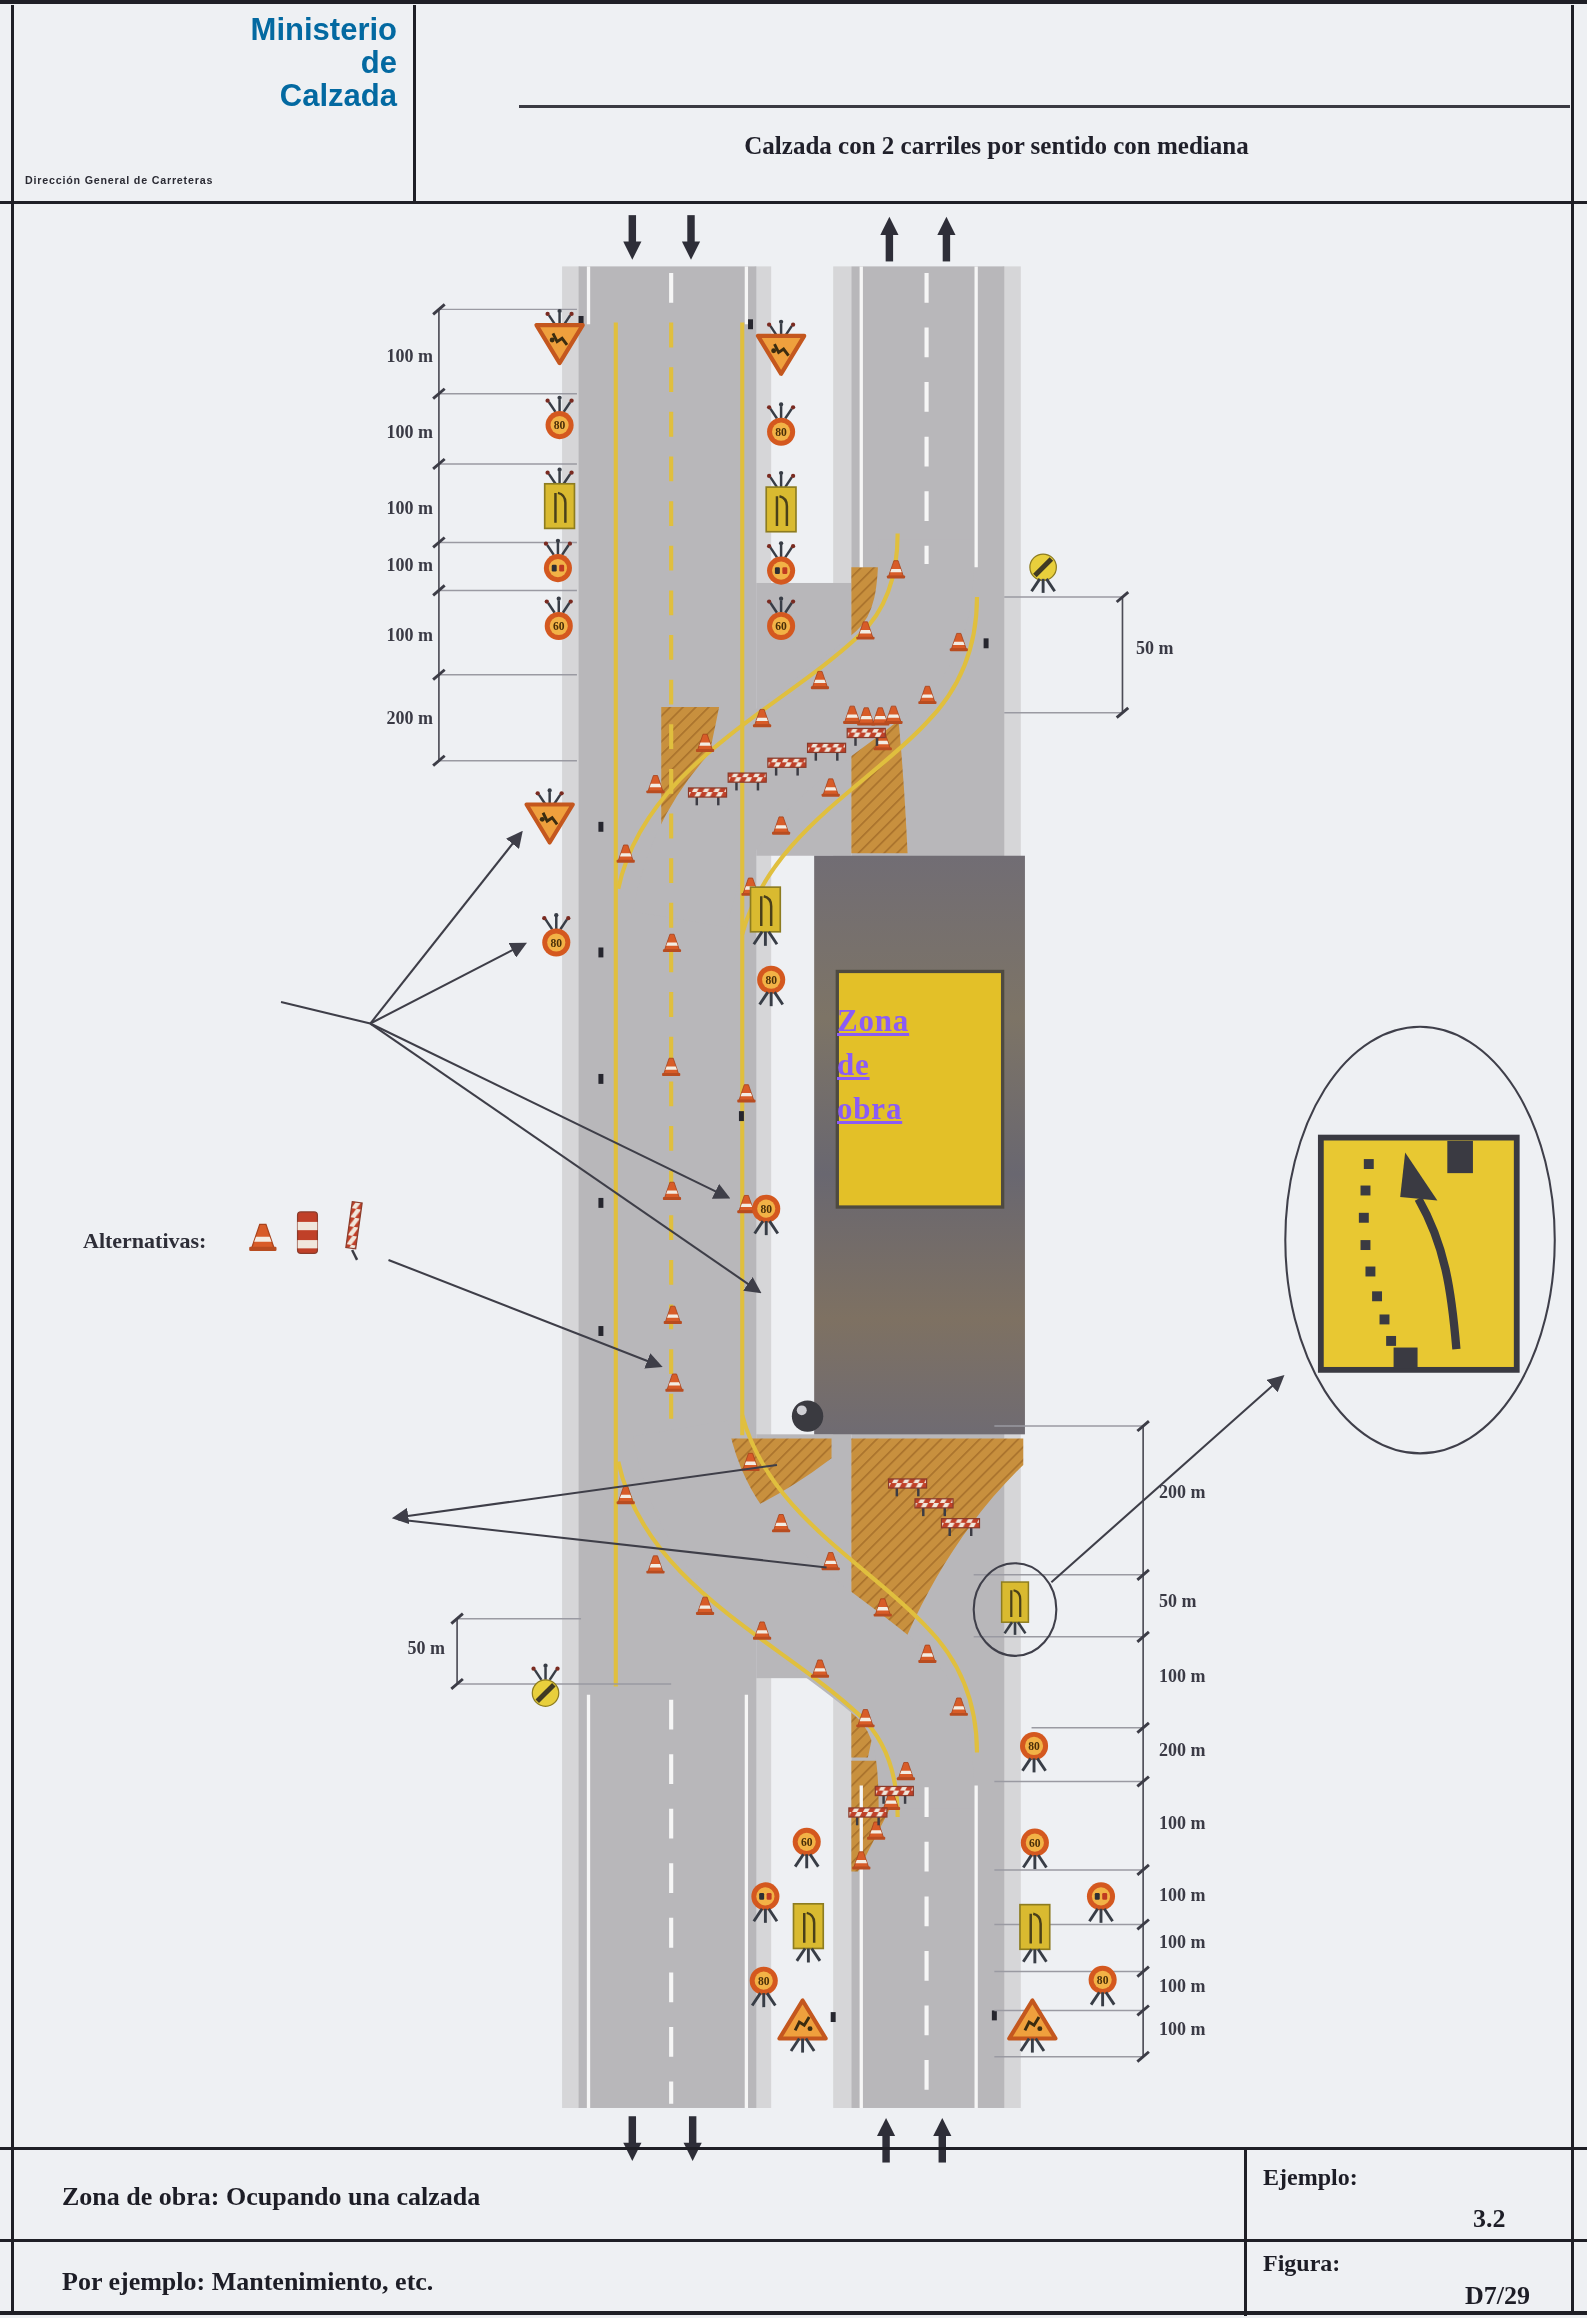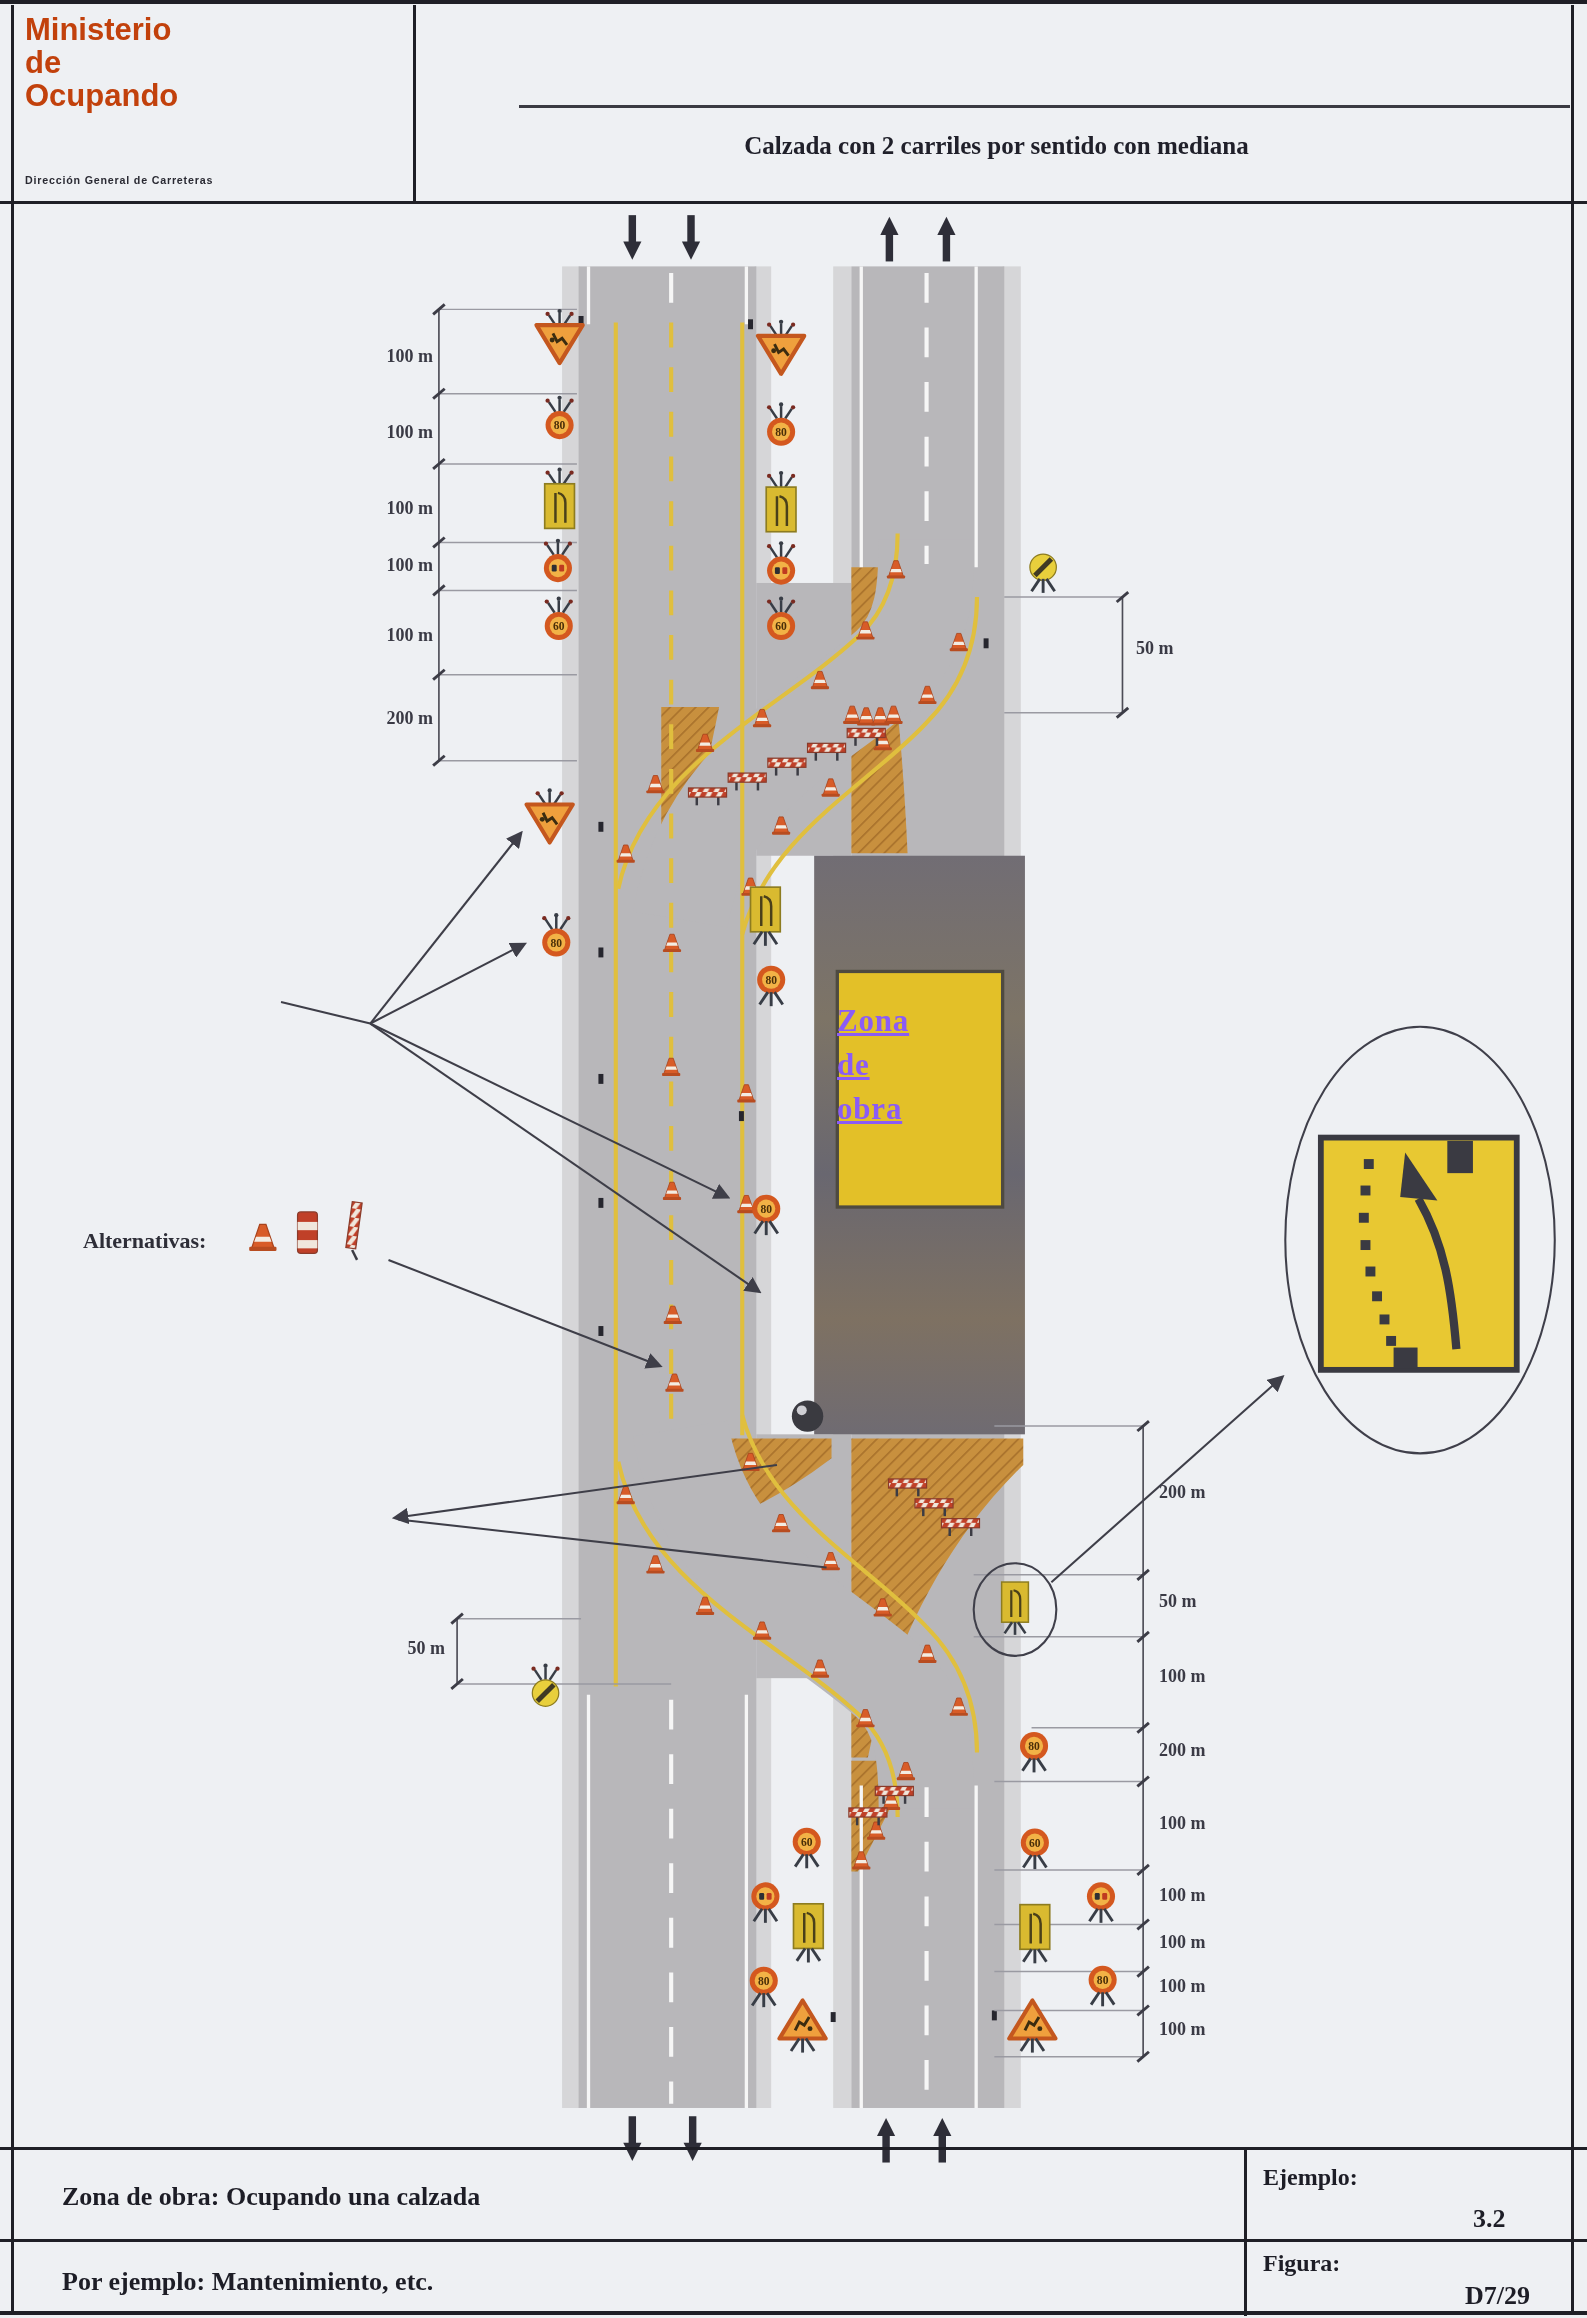--- a/index.html
+++ b/index.html
@@ -2,21 +2,21 @@
 <html style="font-size:13.2px"><head>
 <meta charset="utf-8">
 <style>
   html,body{margin:0;padding:0;background:#c9ccd1;}
   .page{position:relative;width:1587px;height:2319px;background:#eef0f3;
         font-family:"Liberation Serif",serif;overflow:hidden;}
   .bar{position:absolute;background:#1f1f26;}
   svg{position:absolute;left:0;top:0;}
   .t{position:absolute;color:#1b1b22;}
   .ministry{font-family:"Liberation Sans",sans-serif;font-weight:bold;
-            font-size:31px;line-height:33px;text-align:left;color:#c2410c;}
+            font-size:31px;line-height:33px;text-align:right;color:#0369a1;}
   .dept{font-family:"Liberation Sans",sans-serif;font-weight:bold;font-size:10.7px;
         letter-spacing:0.8px;color:#2a2a33;}
   .title{font-weight:bold;font-size:45px;text-align:center;color:#191920;}
   .subtitle{font-weight:bold;font-size:25px;text-align:center;color:#20202a;}
   .dim{font-weight:bold;font-size:18px;color:#3a3a45;white-space:nowrap;}
   .ann{font-weight:bold;font-size:18px;line-height:27px;color:#3f3f4a;}
   .ann2{font-weight:bold;font-size:21.5px;line-height:39px;color:#34343e;}
   .alt{font-weight:bold;font-size:22px;color:#2e2e38;}
   .zona{font-weight:bold;font-size:31px;line-height:44px;
         color:#8b5cf6;letter-spacing:0.8px;text-decoration:underline;}
@@ -427,21 +427,21 @@
   <div class="bar" style="left:0;top:201px;width:1587px;height:3.3px"></div>
   <div class="bar" style="left:413px;top:5px;width:2.5px;height:199px"></div>
   <div class="bar" style="left:519px;top:105px;width:1051px;height:2.5px;background:#3a3a42"></div>
   <div class="bar" style="left:0;top:2147px;width:1587px;height:3.3px"></div>
   <div class="bar" style="left:0;top:2239px;width:1587px;height:2.5px"></div>
   <div class="bar" style="left:1244px;top:2147px;width:2.5px;height:169px"></div>
 
   <div class="t ministry" style="left:25px;top:13.2px;width:372px">
     <div>Ministerio</div>
     <div>de</div>
-    <div>Ocupando</div>
+    <div>Calzada</div>
   </div>
   <div class="t dept" style="left:25px;top:174px;width:372px">Dirección General de Carreteras</div>
   <div class="t subtitle" style="left:422px;top:132px;width:1149px">Calzada con 2 carriles por sentido con mediana</div>
 
   <div class="t zona" style="left:837px;top:999px;width:165px">
     <span style="display:block">Zona</span>
     <span style="display:block">de</span>
     <span style="display:block">obra</span>
   </div>
 

